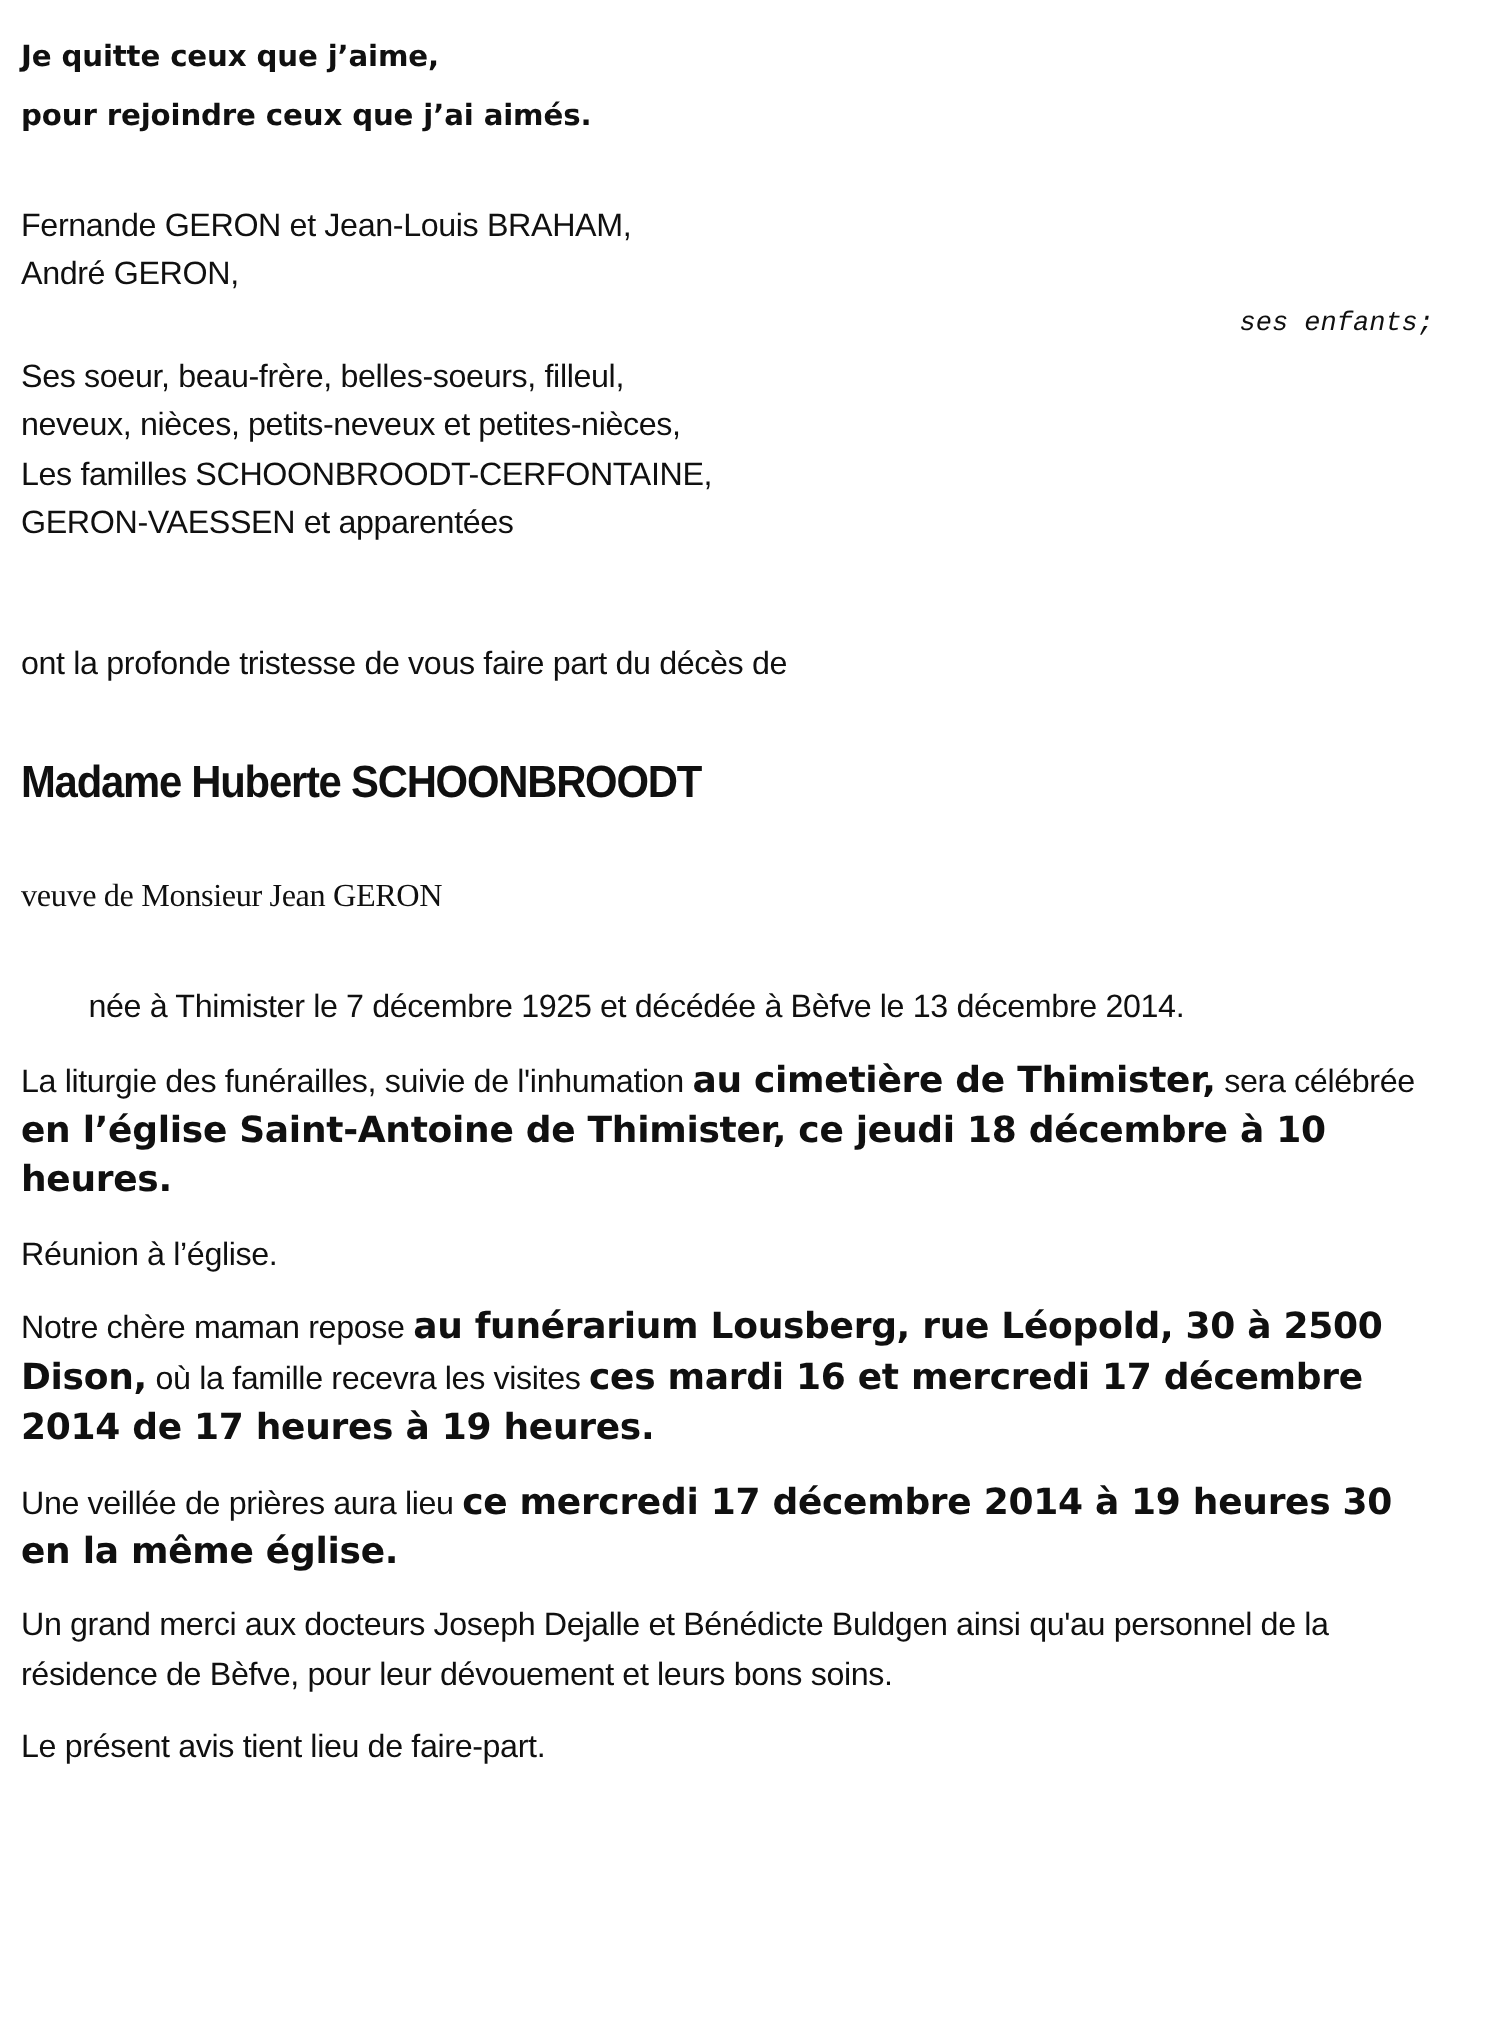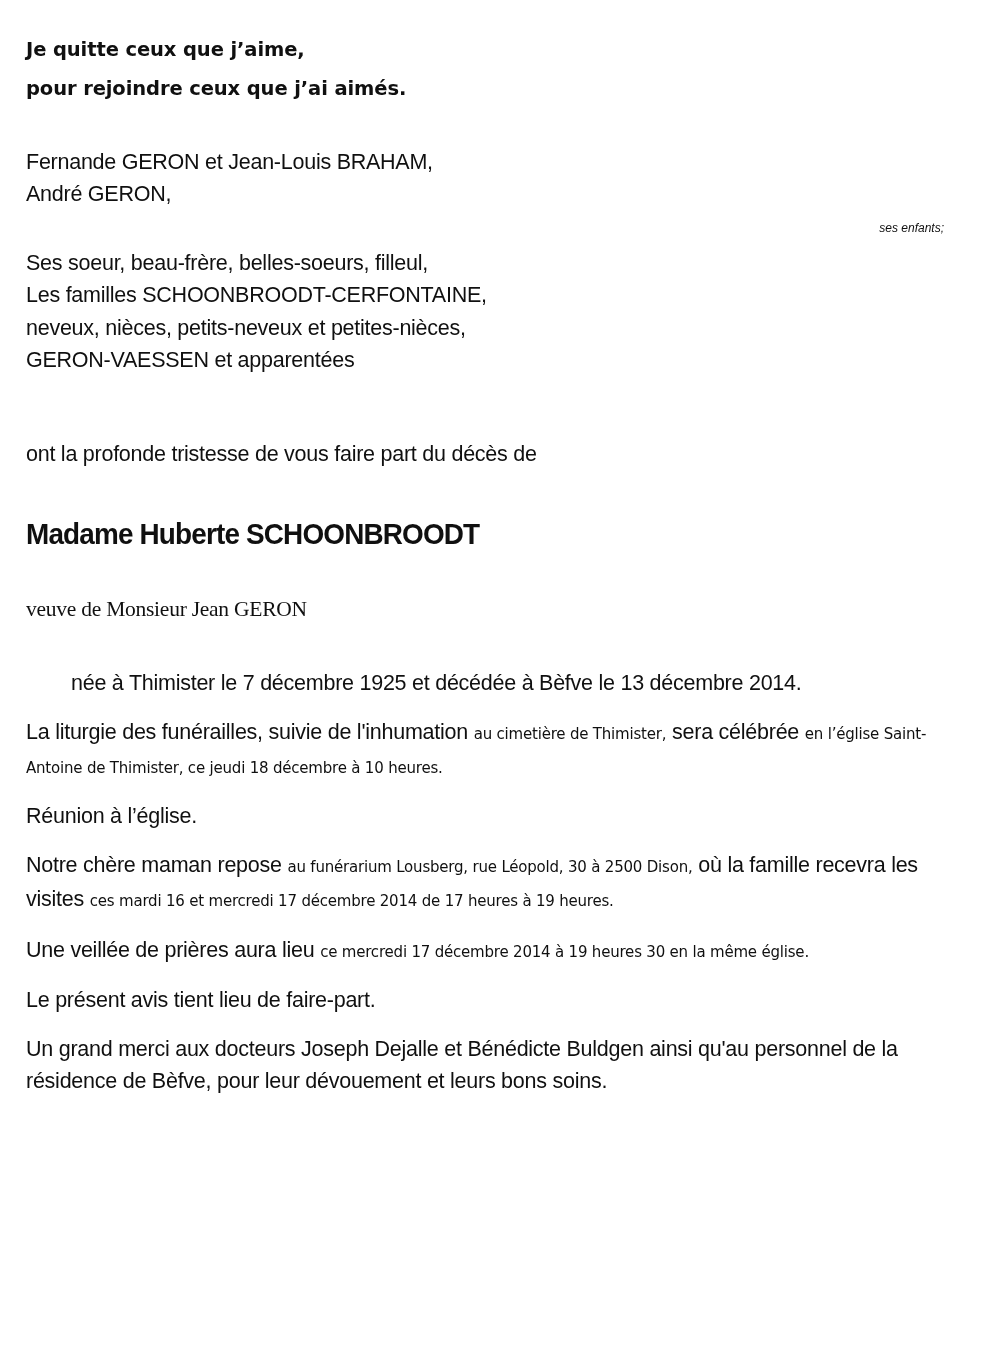--- a/index.html
+++ b/index.html
@@ -11,21 +11,21 @@
     width: 1000px;
     height: 1358px;
     font-family: "Liberation Sans", sans-serif;
     color: #101010;
     overflow: hidden;
   }
   .page {
     position: relative;
     width: 1000px;
     height: 1358px;
-    padding: 16px;
+    padding: 4px;
     box-sizing: border-box;
   }
   .inner {
     padding: 14px 34px 0 10px;
   }
 
   
   .epigraph {
     font-family: "DejaVu Sans", sans-serif;
     font-weight: bold;
@@ -38,36 +38,36 @@
   .body-text {
     font-family: "Liberation Sans", sans-serif;
     font-size: 21.5px;
     line-height: 32.4px;
     font-weight: 400;
     letter-spacing: -0.25px;
   }
   .body-text b,
   .body-text strong {
     font-family: "DejaVu Sans", sans-serif;
-    font-weight: normal;
-    font-size: 15px;
+    font-weight: bold;
+    font-size: 24px;
     letter-spacing: -0.2px;
   }
 
   .names-block {
     margin-top: 38px;
   }
   .line { white-space: pre-wrap; }
 
   .ses-enfants {
     text-align: right;
-    font-family: Liberation Sans, sans-serif;
+    font-family: Liberation Mono, monospace;
     font-style: italic;
     font-weight: 400;
-    font-size: 12px;
+    font-size: 18px;
     line-height: 30px;
     padding-right: 6px;
     margin-top: 2px;
   }
 
   .family-block { margin-top: 4px; }
 
   .announce {
     margin-top: 62px;
   }
@@ -110,22 +110,22 @@
 
     <div class="names-block body-text">
       <div class="line">Fernande GERON et Jean-Louis BRAHAM,</div>
       <div class="line">André GERON,</div>
     </div>
 
     <div class="ses-enfants">ses enfants;</div>
 
     <div class="family-block body-text">
       <div class="line">Ses soeur, beau-frère, belles-soeurs, filleul,</div>
+      <div class="line">neveux, nièces, petits-neveux et petites-nièces,</div>
       <div class="line">Les familles SCHOONBROODT-CERFONTAINE,</div>
-      <div class="line">neveux, nièces, petits-neveux et petites-nièces,</div>
       <div class="line">GERON-VAESSEN et apparentées</div>
     </div>
 
     <div class="announce body-text">ont la profonde tristesse de vous faire part du décès de</div>
 
     <div class="deceased-name">Madame Huberte SCHOONBROODT</div>
 
     <div class="widow body-text">veuve de Monsieur Jean GERON</div>
 
     <div class="birth body-text">née à Thimister le 7 décembre 1925 et décédée à Bèfve le 13 décembre 2014.</div>
@@ -137,18 +137,18 @@
     <div class="para body-text">Réunion à l’église.</div>
 
     <div class="para body-text">
       <span>Notre chère maman repose </span><b>au funérarium Lousberg, rue Léopold, 30 à 2500 Dison,</b><span> où la famille recevra les visites </span><b>ces mardi 16 et mercredi 17 décembre 2014 de 17 heures à 19 heures.</b>
     </div>
 
     <div class="para body-text">
       <span>Une veillée de prières aura lieu </span><b>ce mercredi 17 décembre 2014 à 19 heures 30 en la même église.</b>
     </div>
 
+    <div class="para body-text">Un grand merci aux docteurs Joseph Dejalle et Bénédicte Buldgen ainsi qu'au personnel de la résidence de Bèfve, pour leur dévouement et leurs bons soins.</div>
+
     <div class="para body-text">Le présent avis tient lieu de faire-part.</div>
-
-    <div class="para body-text">Un grand merci aux docteurs Joseph Dejalle et Bénédicte Buldgen ainsi qu'au personnel de la résidence de Bèfve, pour leur dévouement et leurs bons soins.</div>
 
   </div>
 </div>
 
 </body></html>

